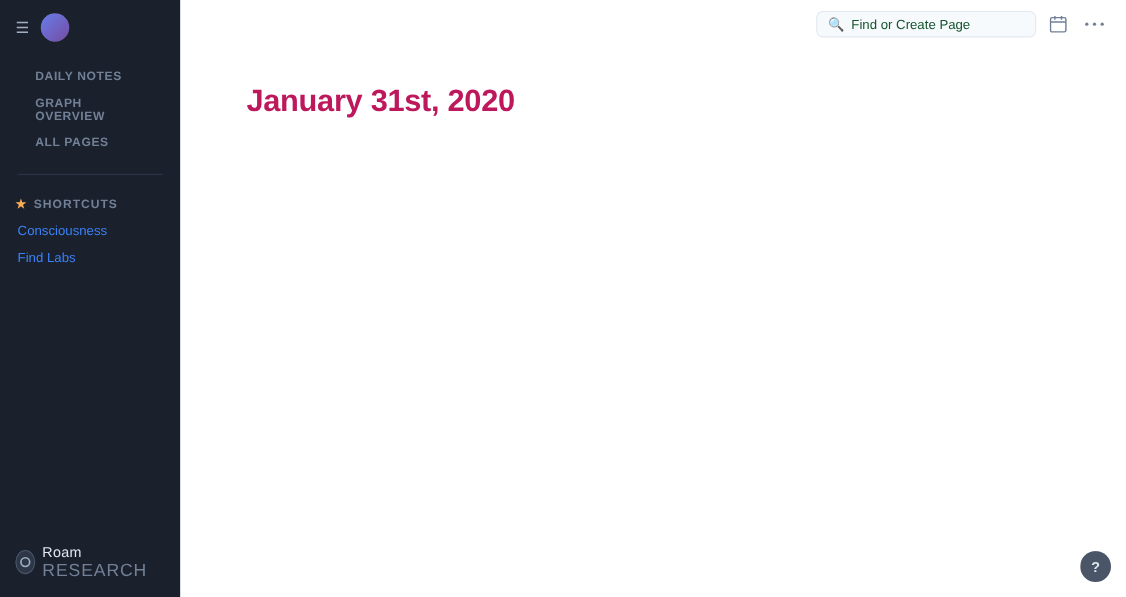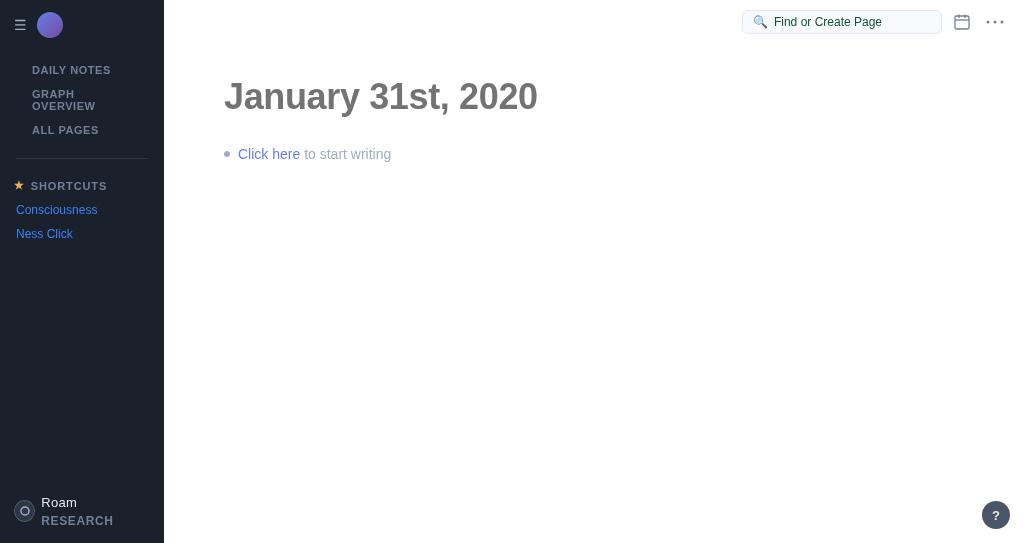--- a/index.html
+++ b/index.html
@@ -137,23 +137,23 @@
     }
 
     .roam-logo-text {
       font-size: 13px;
       font-weight: 400;
       color: #e2e8f0;
       letter-spacing: 0.02em;
     }
 
     .roam-logo-sub {
-      font-size: 12px;
+      font-size: 16px;
       color: #718096;
-      font-weight: 700;
+      font-weight: 400;
       letter-spacing: 0.05em;
       text-transform: uppercase;
     }
 
     
     .main {
       flex: 1;
       display: flex;
       flex-direction: column;
       background: #fff;
@@ -204,23 +204,23 @@
       justify-content: center;
     }
 
     .content-area {
       flex: 1;
       padding: 32px 60px 32px 60px;
       overflow-y: auto;
     }
 
     .page-title {
-      font-size: 36px;
+      font-size: 28px;
       font-weight: 700;
-      color: #737373;
+      color: #be185d;
       margin-bottom: 28px;
       letter-spacing: -0.01em;
     }
 
     .bullet-list {
       list-style: none;
       padding: 0;
     }
 
     .bullet-item {
@@ -288,21 +288,21 @@
   </div>
 
   <div class="sidebar-divider"></div>
 
   <div class="shortcuts-section">
     <div class="shortcuts-header">
       <span class="star-icon">★</span>
       <span>SHORTCUTS</span>
     </div>
     <a class="shortcut-item">Consciousness</a>
-    <a class="shortcut-item">Ness Click</a>
+    <a class="shortcut-item">Find Labs</a>
   </div>
 
   <div class="sidebar-footer">
     <div class="roam-logo">
       <div class="roam-icon">
         <svg width="12" height="12" viewBox="0 0 12 12" fill="none">
           <circle cx="6" cy="6" r="4" stroke="#a0aec0" stroke-width="1.5" fill="none"></circle>
         </svg>
       </div>
       <div>
@@ -331,24 +331,16 @@
       <svg width="18" height="4" viewBox="0 0 18 4" fill="none">
         <circle cx="2" cy="2" r="1.5" fill="#718096"></circle>
         <circle cx="9" cy="2" r="1.5" fill="#718096"></circle>
         <circle cx="16" cy="2" r="1.5" fill="#718096"></circle>
       </svg>
     </button>
   </div>
 
   <div class="content-area">
     <h1 class="page-title">January 31st, 2020</h1>
-    <ul class="bullet-list">
-      <li class="bullet-item">
-        <span class="bullet-dot"></span>
-        <span>
-          <a class="click-here-link">Click here</a><span class="start-writing-text"> to start writing</span>
-        </span>
-      </li>
-    </ul>
   </div>
 </div>
 
 <button class="help-btn">?</button>
 
 </body></html>

